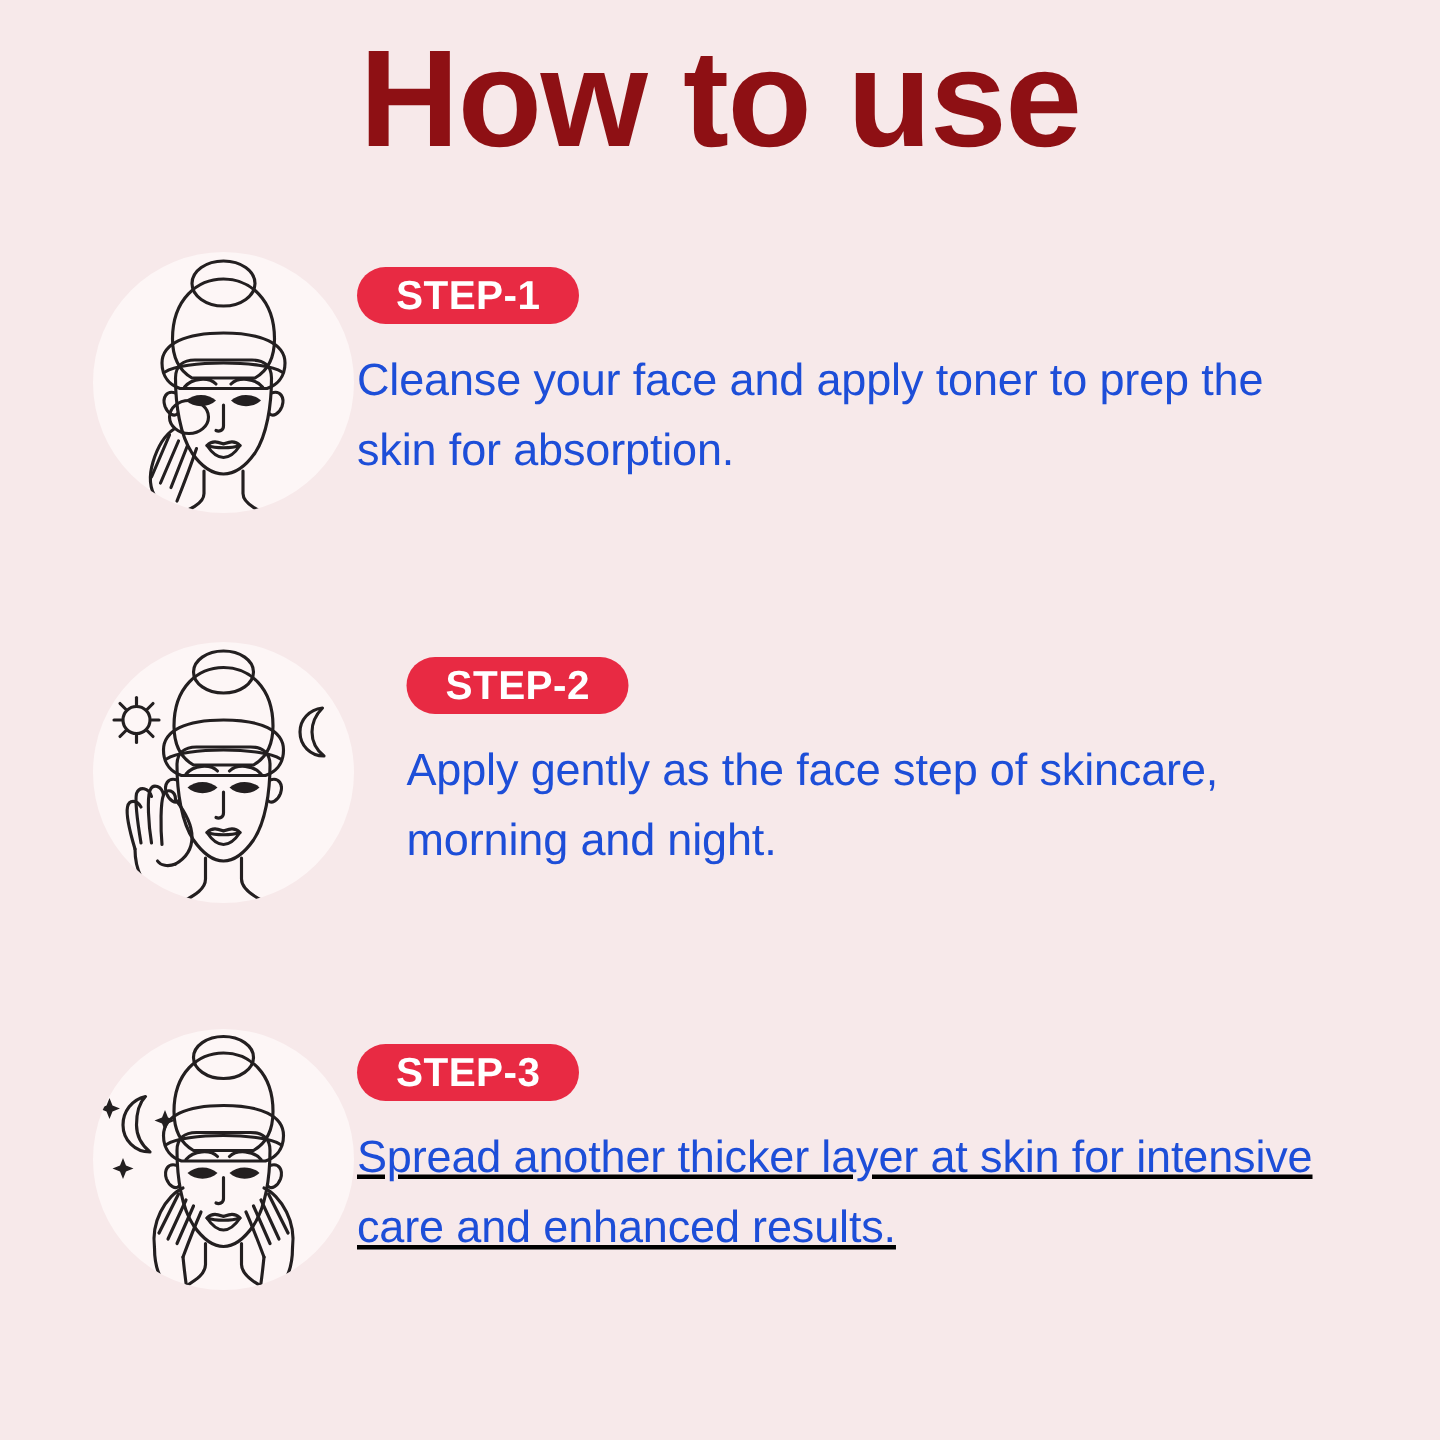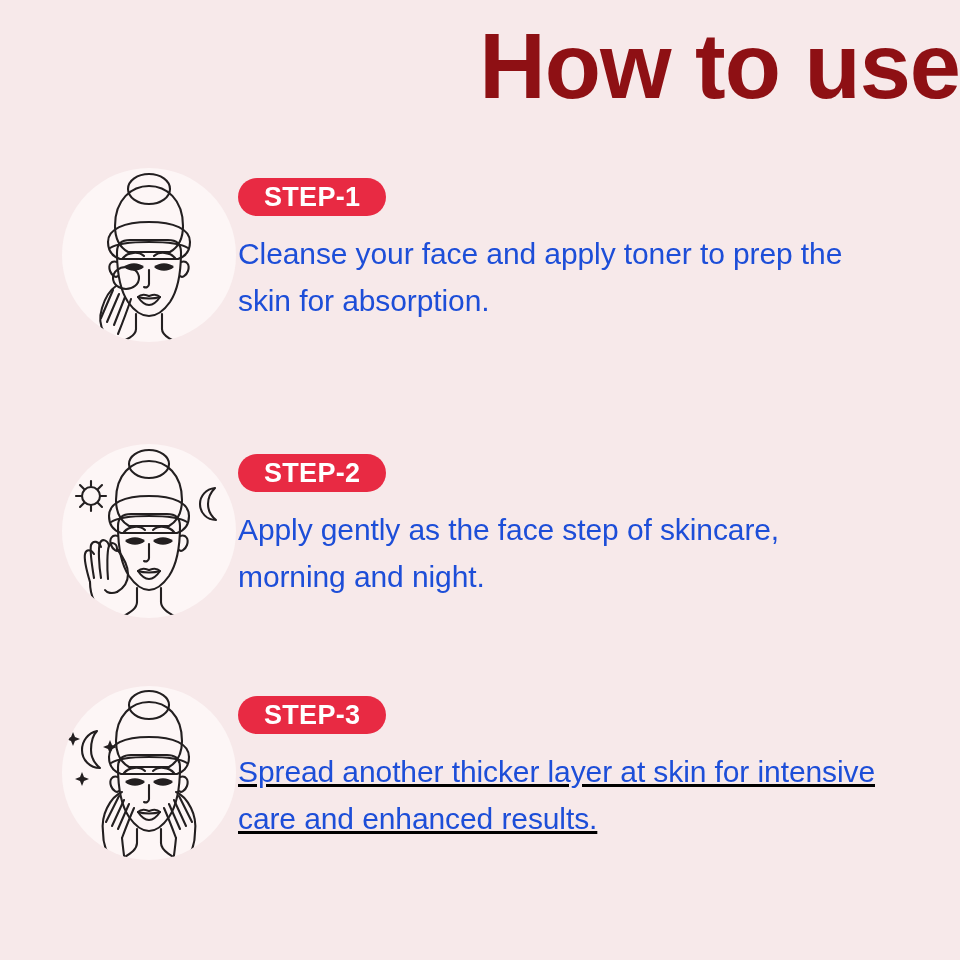--- a/index.html
+++ b/index.html
@@ -20,40 +20,40 @@
     height: 960px;
     box-sizing: border-box;
   }
 
   
   .page-title {
     position: absolute;
     left: 0;
     top: 16px;
     width: 960px;
-    text-align: right;
+    text-align: center;
     font-size: 92px;
     line-height: 100px;
     font-weight: bold;
     letter-spacing: -1px;
     color: #8e1014;
     white-space: nowrap;
   }
 
   
   .step-row {
     position: absolute;
     left: 0;
     width: 960px;
     height: 200px;
     display: flex;
     align-items: flex-start;
   }
   #step-row-1 { top: 160px; }
-  #step-row-2 { top: 436px; }
+  #step-row-2 { top: 420px; gap: 33px; }
   #step-row-3 { top: 678px; text-decoration: underline; }
 
   .step-figure {
     position: relative;
     width: 178px;
     height: 178px;
     margin-left: 60px;
     margin-top: 6px;
     flex: 0 0 auto;
   }

